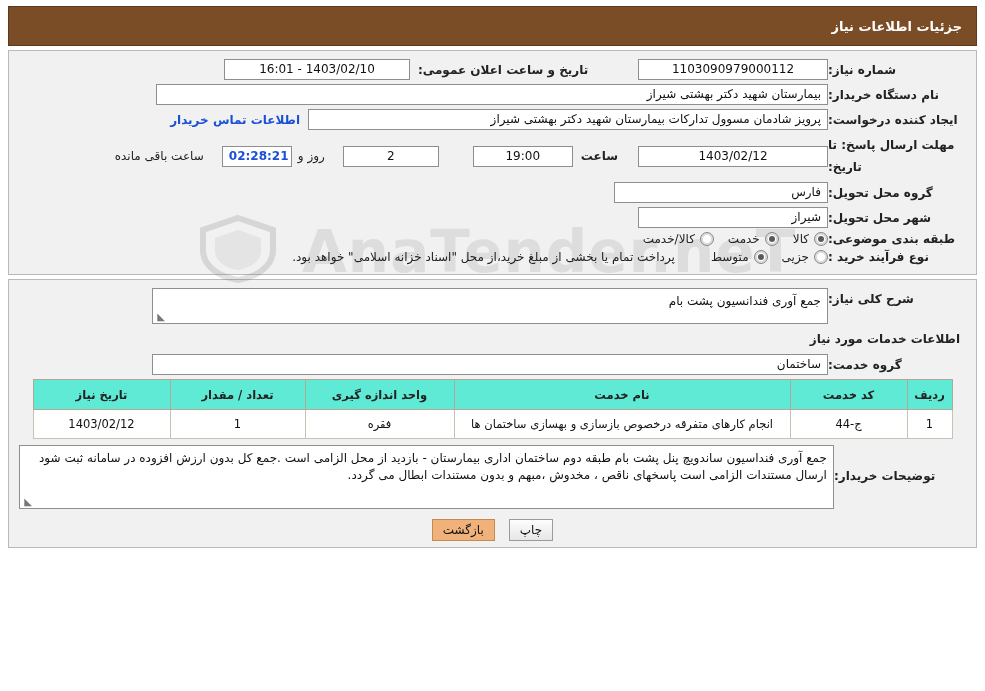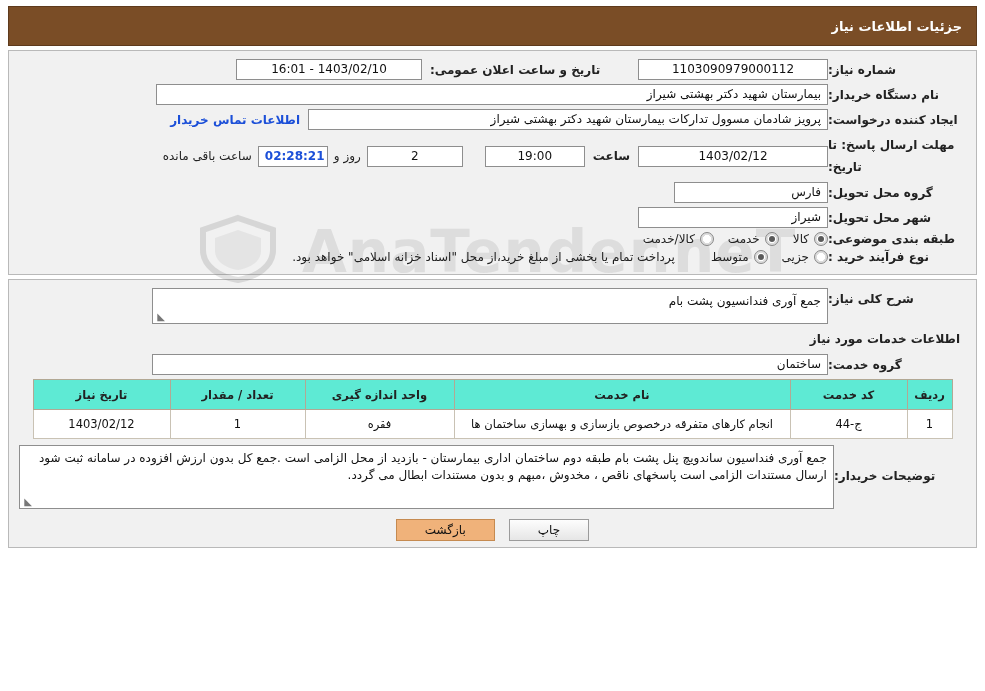--- a/index.html
+++ b/index.html
@@ -100,21 +100,21 @@
     height: 21px;
     line-height: 19px;
     font-size: 12px;
     padding: 0 6px;
     box-sizing: border-box;
     color: #111;
     overflow: hidden;
     white-space: nowrap;
     text-align: right;
   }
-  .field.center { text-align: center; }
+  .field.center { text-align: center; margin-left: 12px; }
   .inline-lbl {
     font-size: 12px;
     font-weight: bold;
     color: #222;
     padding: 0 8px;
     white-space: nowrap;
   }
   .link {
     color: #1b4fd8;
     font-size: 12px;
@@ -230,21 +230,21 @@
   
   .footerbar {
     margin-top: 10px;
     display: flex;
     justify-content: center;
     gap: 14px;
     align-items: center;
   }
   .btn {
     font-size: 12px;
-    padding: 3px 28px;
+    padding: 3px 10px;
     border: 1px solid #9b9b9b;
     background: linear-gradient(#fdfdfd, #e6e6e6);
     cursor: pointer;
     color: #111;
     font-family: inherit;
   }
   .btn.warn {
     background: #f0b27a;
     border: 1px solid #c58a50;
     color: #111;
@@ -296,21 +296,21 @@
         <div class="inline-lbl">ساعت</div>
         <div class="field center" style="width:100px;">19:00</div>
         <div class="field center" style="width:96px; margin-right:22px;">2</div>
         <div class="plain-text">روز و</div>
         <div class="field center countdown" style="width:70px;">02:28:21</div>
         <div class="plain-text">ساعت باقی مانده</div>
       </div>
 
       <div class="row">
         <div class="lbl lbl-w">گروه محل تحویل:</div>
-        <div class="field" style="width:154px;">فارس</div>
+        <div class="field" style="width:214px;">فارس</div>
       </div>
 
       <div class="row">
         <div class="lbl lbl-w">شهر محل تحویل:</div>
         <div class="field" style="width:190px;">شیراز</div>
       </div>
 
       <div class="row">
         <div class="lbl lbl-w">طبقه بندی موضوعی:</div>
         <div class="radio-group">

